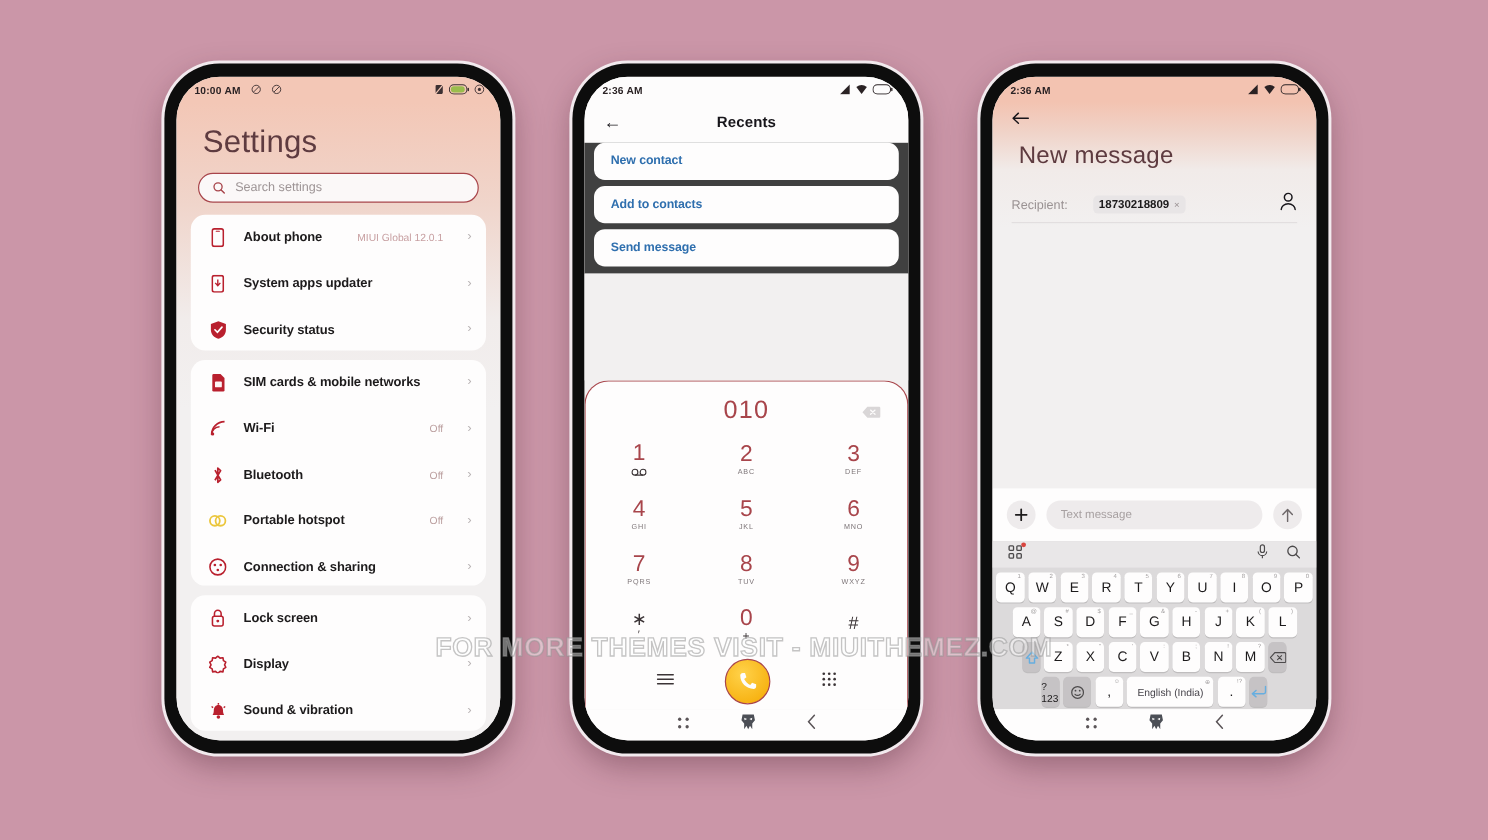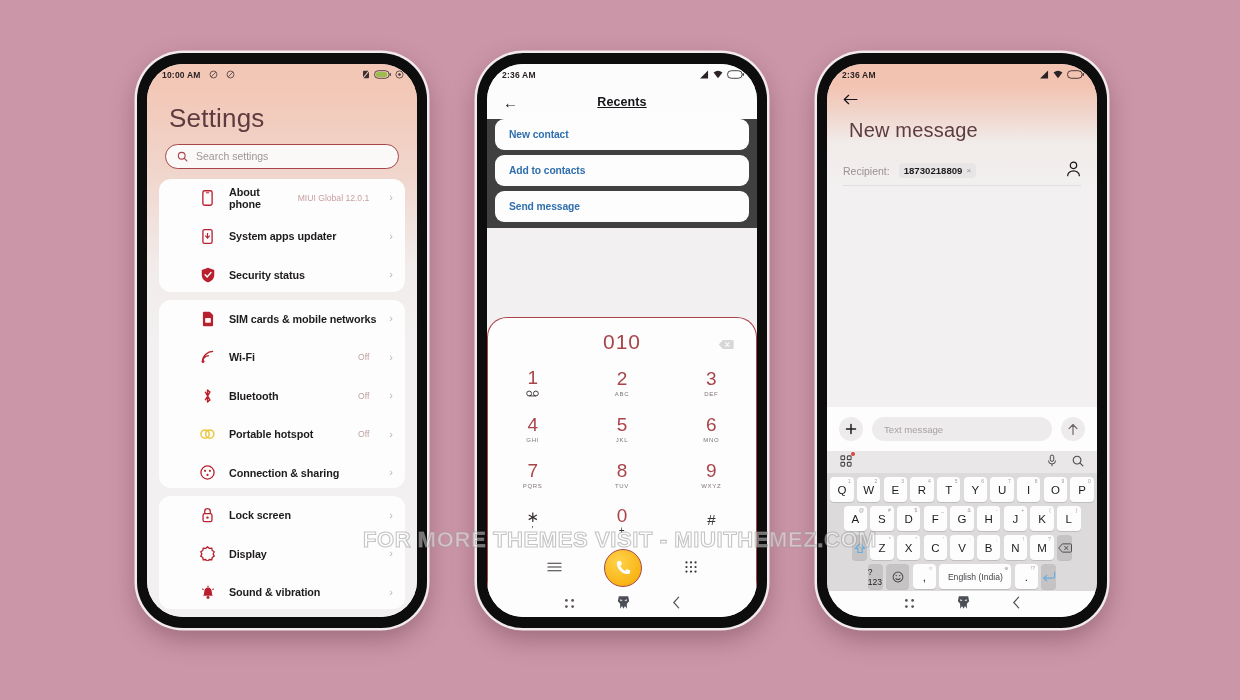--- a/index.html
+++ b/index.html
@@ -78,21 +78,20 @@
     gap: 8px;
     padding: 0 11px;
   }
   .search-ph { font-size: 10.5px; color: #9e9596; }
 
   .group {
     background: #fefdfd;
     border-radius: 12px;
     margin: 0 12px 8px 12px;
     overflow: hidden;
-    padding-left: 26px;
   }
   .srow {
     height: 38.5px;
     display: flex;
     align-items: center;
     padding: 0 12px 0 14px;
     gap: 13px;
   }
   .srow .ico { width: 17px; display: flex; justify-content: center; flex: none; }
   .srow .lbl { font-size: 10.8px; color: #1d1b1c; font-weight: bold; flex: 1; letter-spacing: -.1px; }
@@ -101,21 +100,21 @@
   .chev { color: #b9b3b4; font-size: 11px; font-weight: normal; line-height: 1; }
 
   
   .p2-top { background: #fdfcfc; flex: none; }
   .p2-appbar {
     height: 34px; display: flex; align-items: center; padding: 0 16px; position: relative;
   }
   .p2-appbar .back { font-size: 15px; color: #17151a; line-height: 1; }
   .p2-appbar .ttl {
     position: absolute; left: 0; right: 0; text-align: center;
-    font-size: 12.5px; font-weight: bold; color: #17151a; letter-spacing: .1px; text-decoration: underline;
+    font-size: 12.5px; font-weight: bold; color: #17151a; letter-spacing: .1px;
   }
   .p2-list { background: #404040; padding-bottom: 1px; }
   .p2-card {
     background: #fefdfd; border-radius: 9px; margin: 0 8px 5px 8px;
     height: 31px; display: flex; align-items: center; padding-left: 14px;
   }
   .p2-card span { font-size: 10.3px; color: #2f6fae; font-weight: bold; letter-spacing: -.1px; }
   .p2-gap { flex: 1; background: #f2f0f0; }
 
   .dialpad {
@@ -157,21 +156,21 @@
   }
   .p3-appbar { height: 30px; display: flex; align-items: center; padding: 0 16px; }
   .p3-title { font-size: 20px; color: #5e3b40; padding: 4px 0 14px 22px; letter-spacing: .2px; }
   .recipient {
     margin: 0 16px; height: 30px; display: flex; align-items: center;
     border-bottom: 1px solid #e2dedf; gap: 9px;
   }
   .rec-lbl { font-size: 10.5px; color: #9a9293; }
   .chip {
     background: #e8e5e6; border-radius: 4px; padding: 2px 5px;
-    font-size: 9.6px; font-weight: bold; color: #1d1b1c; display: flex; align-items: center; gap: 4px;
+    font-size: 9.6px; font-weight: bold; color: #1d1b1c; display: flex; align-items: center; gap: 4px; margin-left: 12px;
   }
   .chip .x { font-size: 8px; color: #9a9293; font-weight: normal; }
   .p3-body { flex: 1; background: #f2f0f0; }
 
   .composer {
     flex: none; height: 44px; background: #fefdfd;
     display: flex; align-items: center; gap: 9px; padding: 0 12px;
   }
   .round-btn {
     width: 24px; height: 24px; border-radius: 50%; background: #eeebec;

